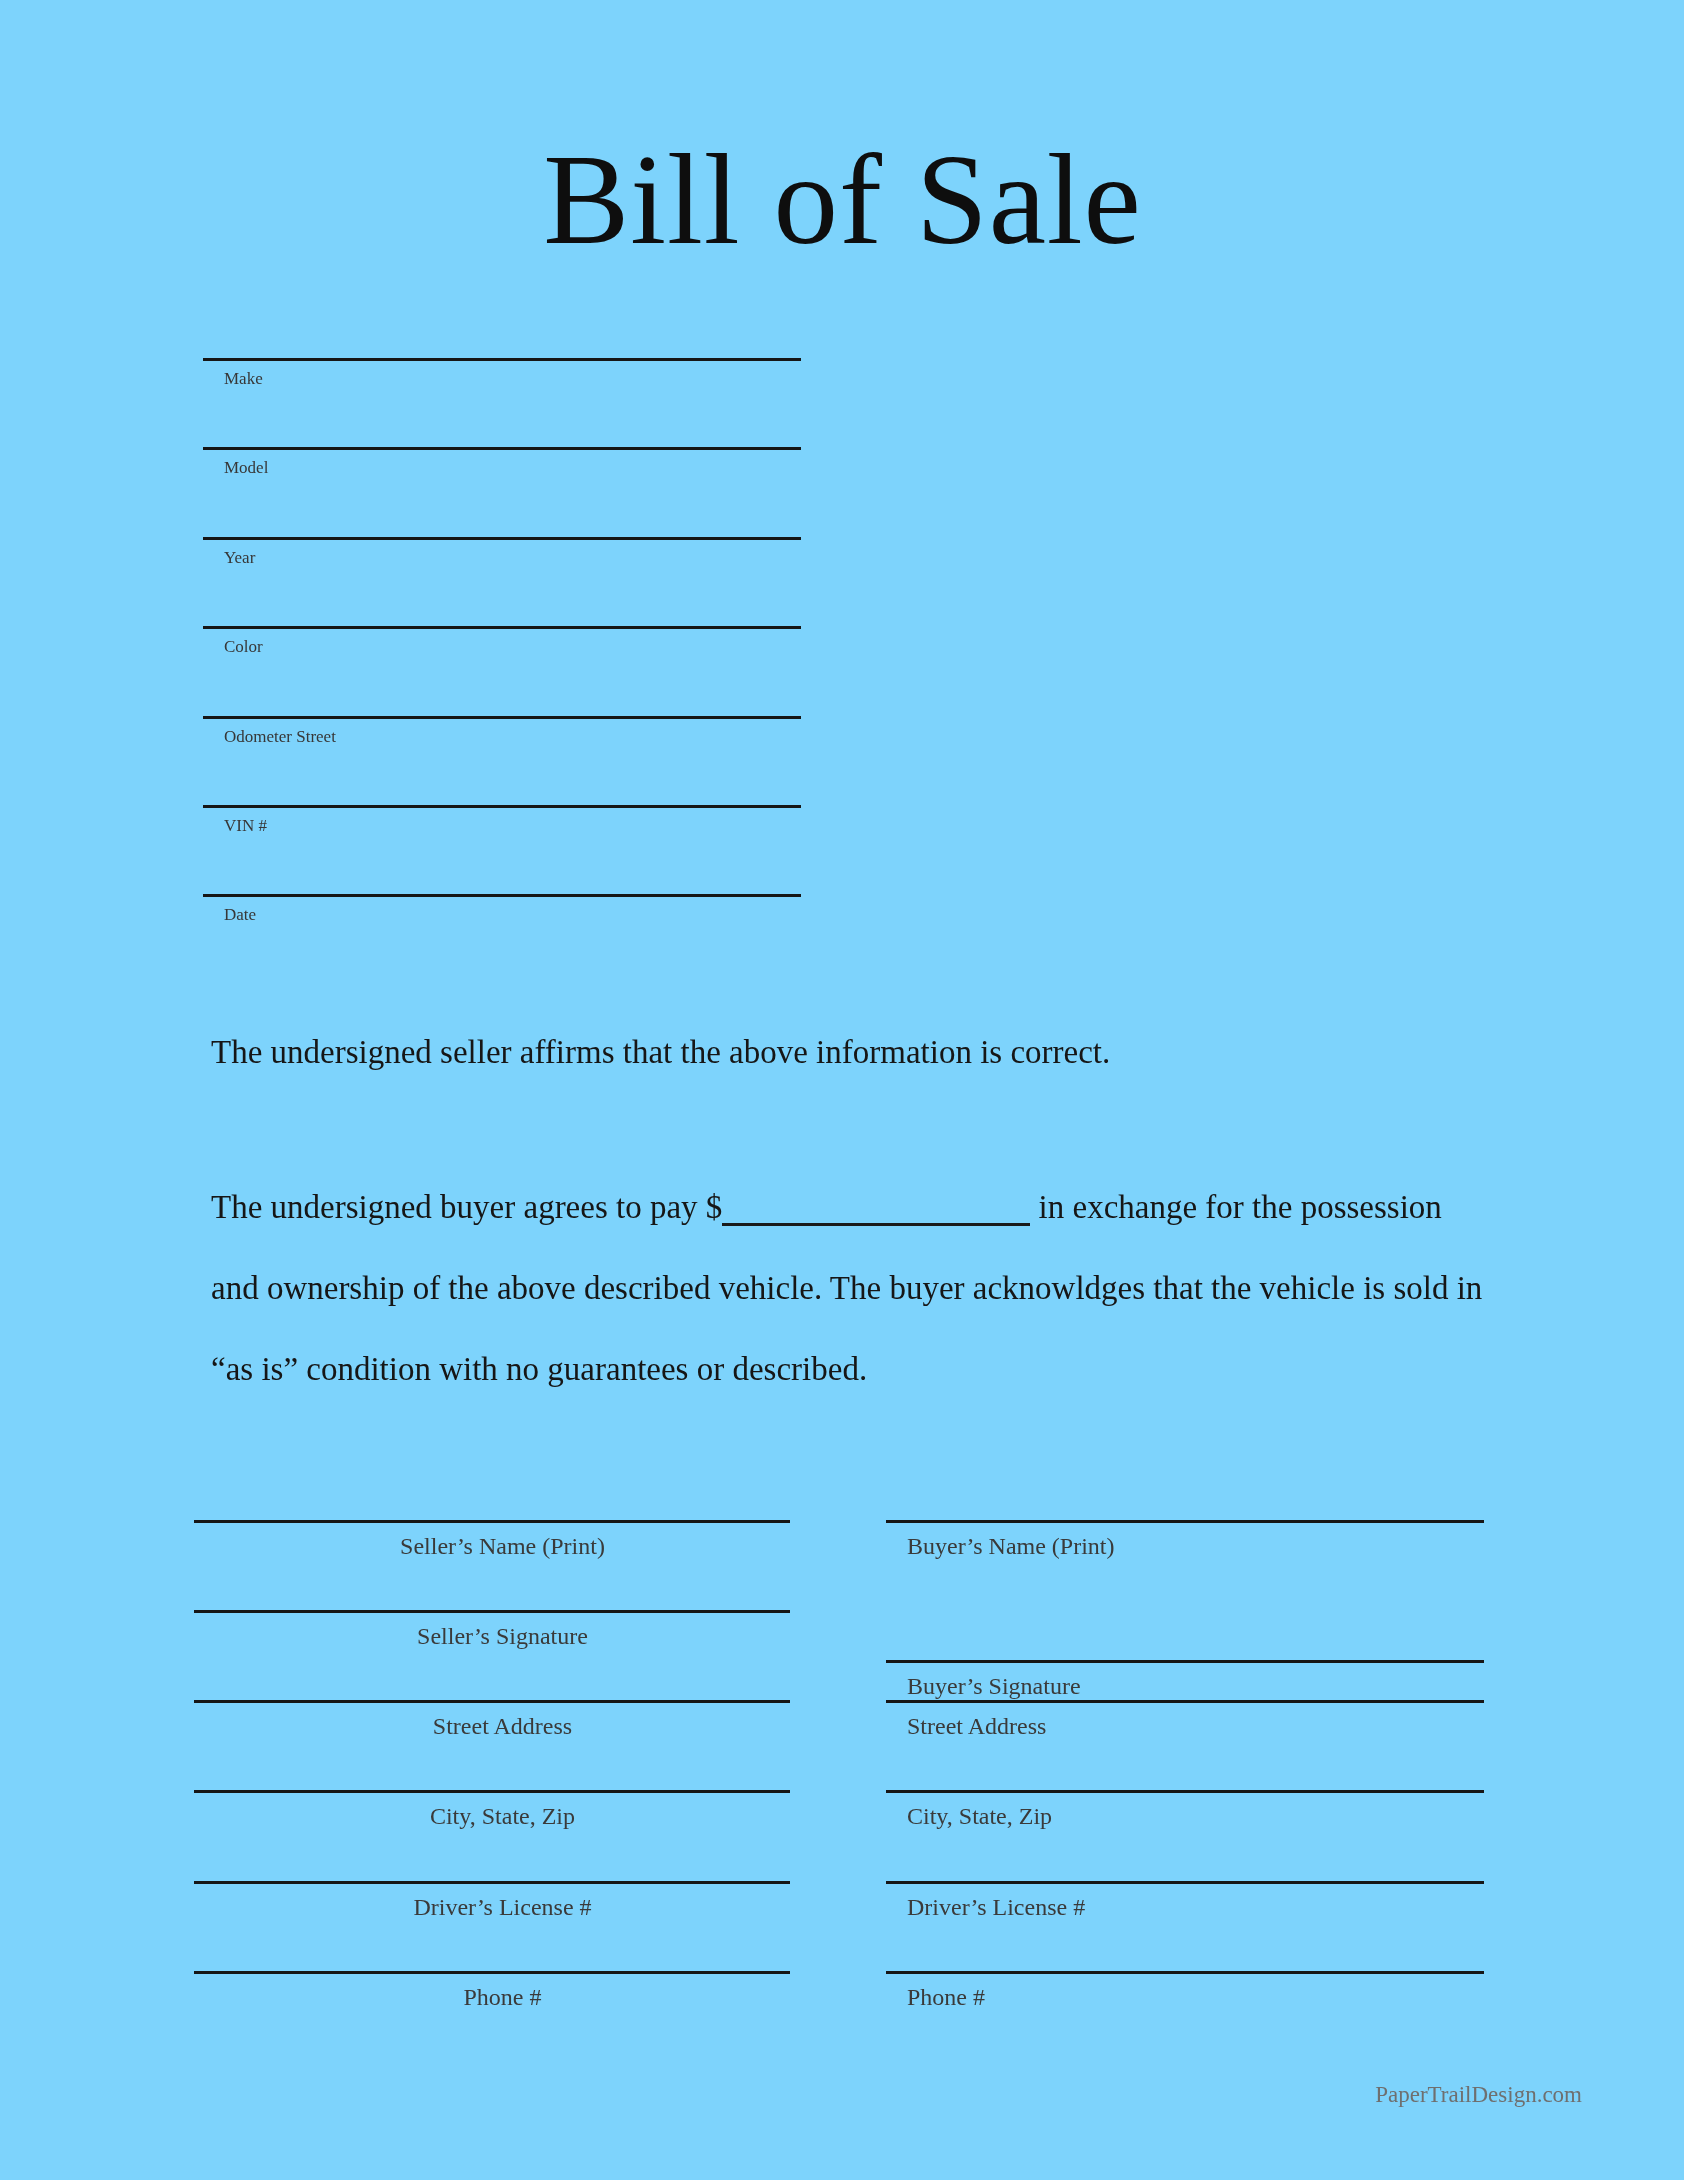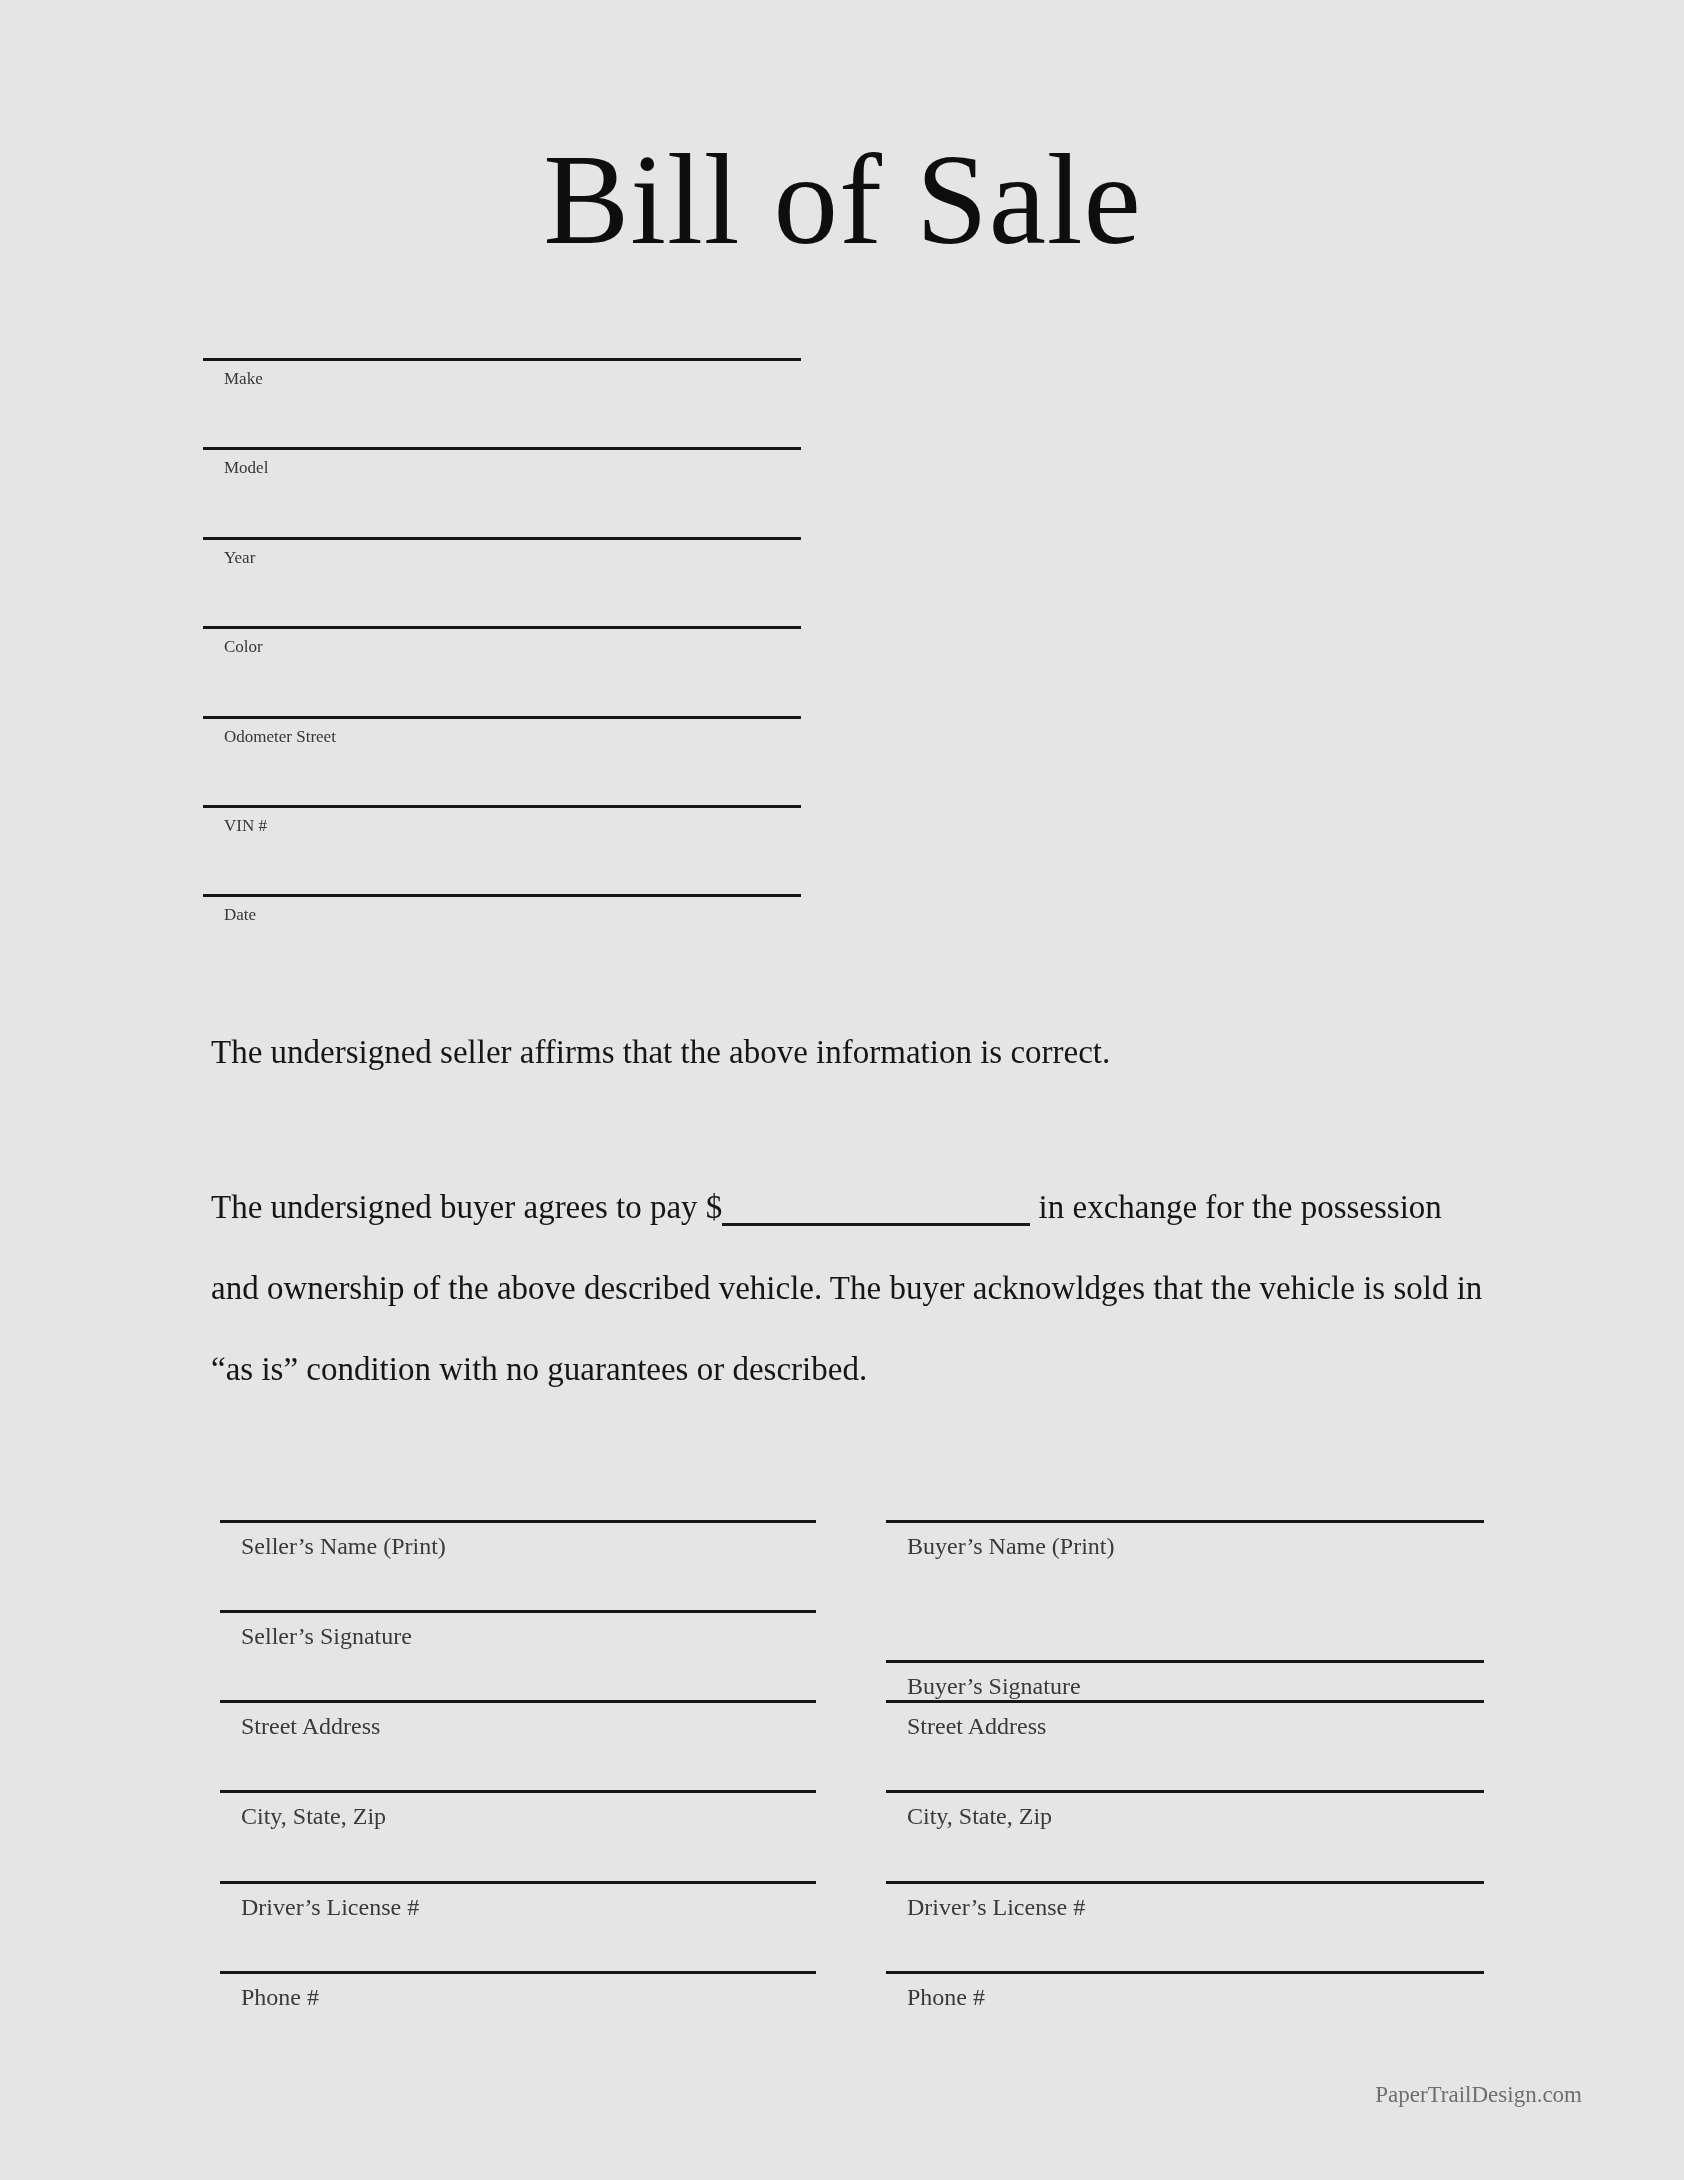--- a/index.html
+++ b/index.html
@@ -4,21 +4,21 @@
 <style>
   html, body {
     margin: 0;
     padding: 0;
     background: #ffffff;
   }
   .page {
     position: relative;
     width: 1685px;
     height: 2181px;
-    background: #e5e5e5;
+    background: #7dd3fc;
     font-family: "Liberation Serif", "DejaVu Serif", serif;
     overflow: hidden;
   }
   .title {
     position: absolute;
     top: 126px;
     left: 0;
     width: 100%;
     margin: 0;
     text-align: center;
@@ -41,21 +41,21 @@
     height: 61px;
   }
   .field .label {
     padding: 7.7px 0 0 21px;
     font-size: 17px;
     line-height: 1.2;
     color: #373737;
     white-space: nowrap;
   }
   .vehicle-field { left: 203px; width: 598px; }
-  .seller-field  { left: 220px; width: 596px; }
+  .seller-field  { left: 194px; width: 596px; text-align: center; }
   .buyer-field   { left: 886px; width: 598px; }
   .bottom .label { padding-top: 9.4px; font-size: 24px; color: #3a3a3a; }
 
   
   .para {
     position: absolute;
     left: 203px;
     margin: 8px;
     font-size: 33px;
     line-height: 1.25;

